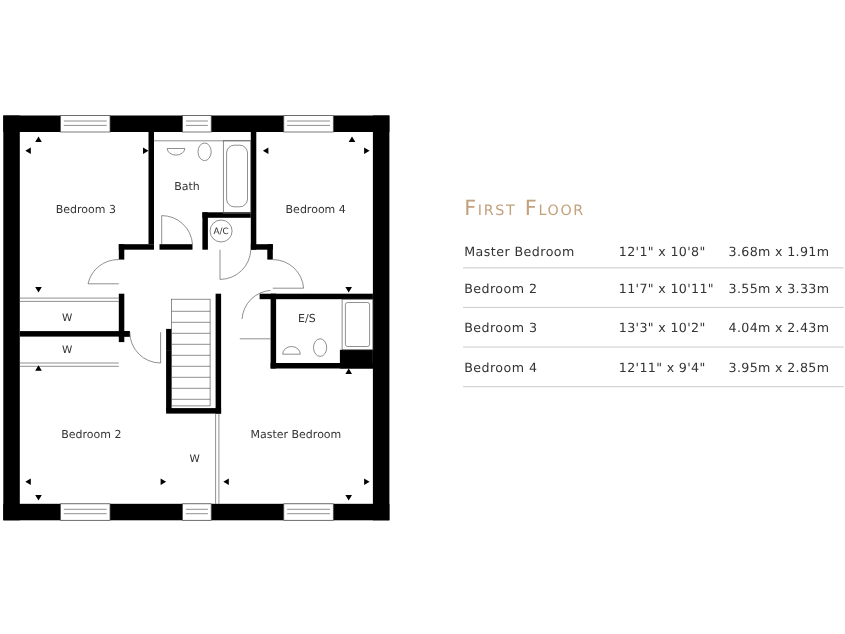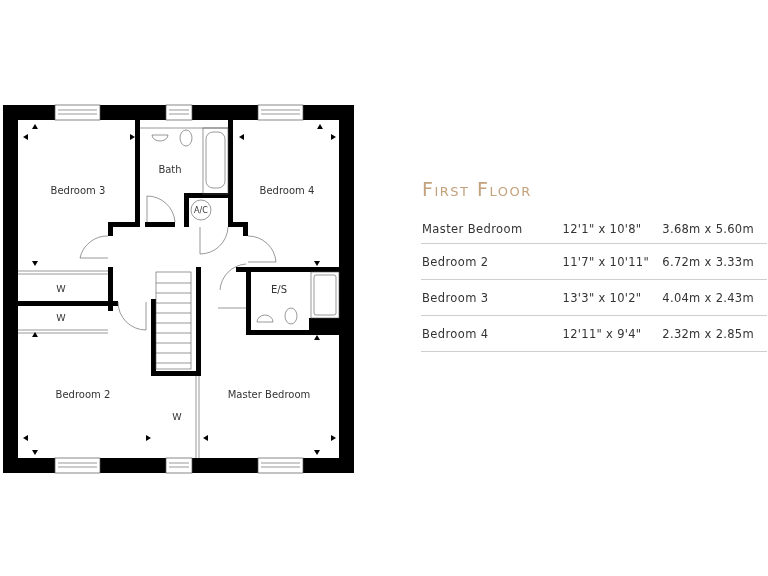--- a/index.html
+++ b/index.html
@@ -150,30 +150,30 @@
   <text class="room-label" x="83" y="398" text-anchor="middle">Bedroom 2</text>
   <text class="w-label" x="177" y="420" text-anchor="middle">W</text>
   <text class="room-label" x="269" y="398" text-anchor="middle">Master Bedroom</text>
 </svg>
 
 <div class="panel">
   <h2 class="title">First Floor</h2>
   <div class="row">
     <span class="c1">Master Bedroom</span>
     <span class="c2">12'1" x 10'8"</span>
-    <span class="c3">3.68m x 5.60m</span>
+    <span class="c3">3.68m x 1.91m</span>
   </div>
   <div class="row">
     <span class="c1">Bedroom 2</span>
     <span class="c2">11'7" x 10'11"</span>
-    <span class="c3">6.72m x 3.33m</span>
+    <span class="c3">3.55m x 3.33m</span>
   </div>
   <div class="row">
     <span class="c1">Bedroom 3</span>
     <span class="c2">13'3" x 10'2"</span>
     <span class="c3">4.04m x 2.43m</span>
   </div>
   <div class="row">
     <span class="c1">Bedroom 4</span>
     <span class="c2">12'11" x 9'4"</span>
-    <span class="c3">2.32m x 2.85m</span>
+    <span class="c3">3.95m x 2.85m</span>
   </div>
 </div>
 
 </body></html>

